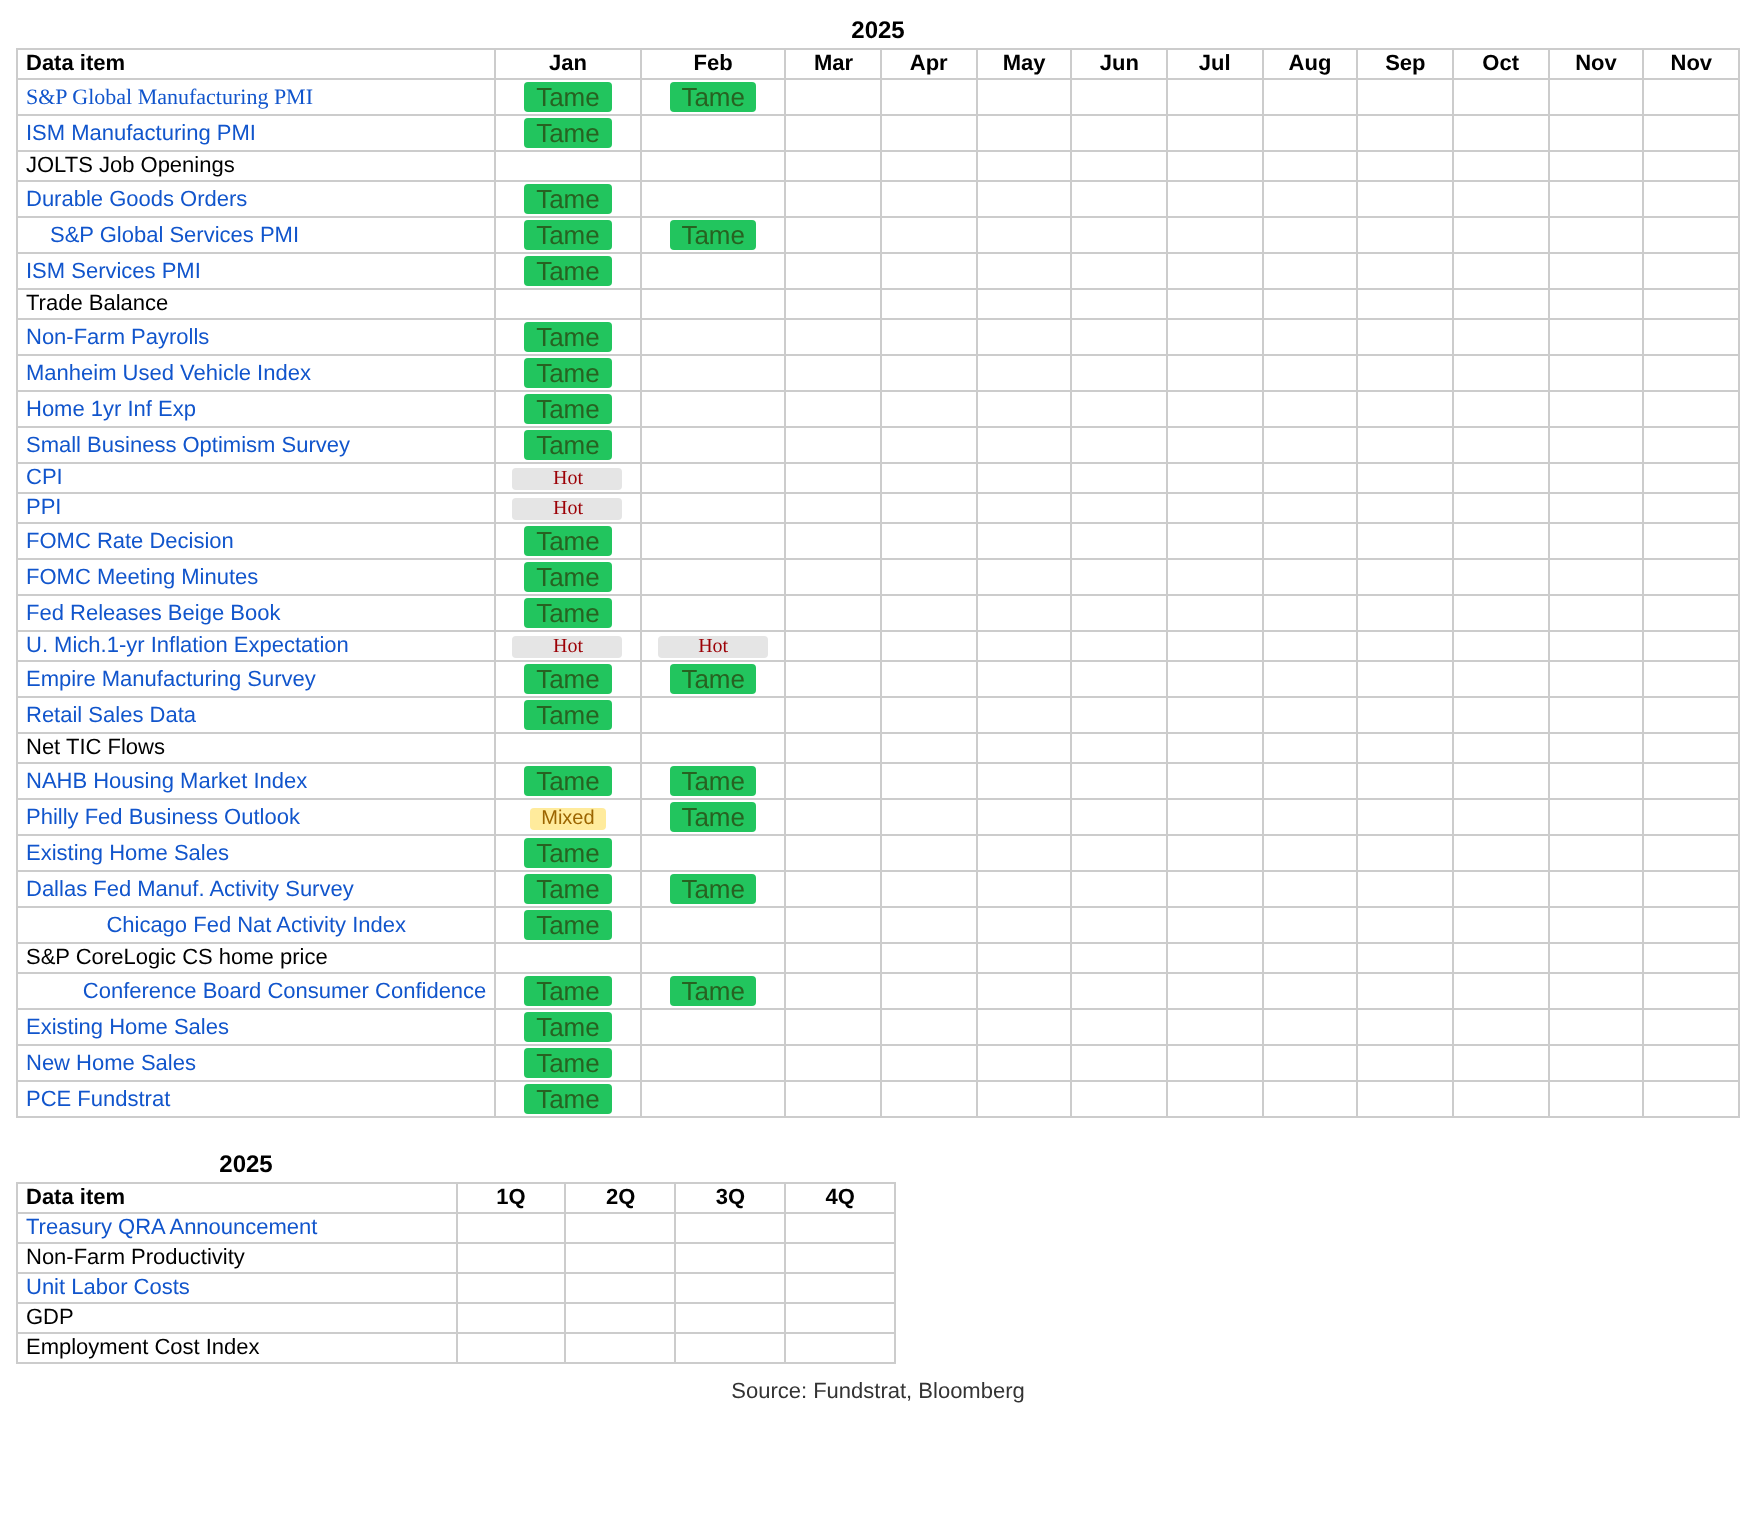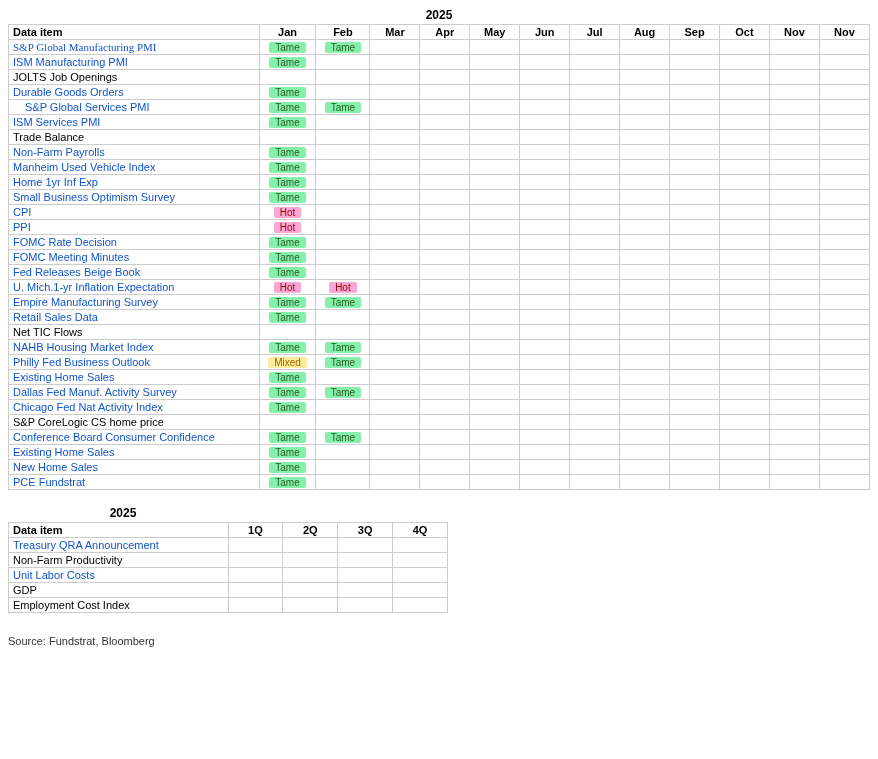--- a/index.html
+++ b/index.html
@@ -35,48 +35,50 @@
       text-align: left;
     }
     td.col-data {
       min-width: 160px;
     }
     td.month-col {
       text-align: center;
       min-width: 42px;
     }
     .badge-tame {
-      background: #86efac;
+      background: #22c55e;
       color: #276221;
       display: inline-block;
       padding: 0 6px;
       border-radius: 2px;
-      font-size: 10px;
+      font-size: 13px;
     }
     .badge-hot {
-      background: #f9a8d4;
+      background: #e5e5e5;
       color: #9c0006;
       display: inline-block;
-      padding: 0 6px;
+      padding: 0 20px;
       border-radius: 2px;
       font-size: 10px;
+      font-family: Liberation Serif, serif;
     }
     .badge-mixed {
       background: #ffeb9c;
       color: #9c6500;
       display: inline-block;
       padding: 0 6px;
       border-radius: 2px;
       font-size: 10px;
     }
     .section-gap { height: 16px; }
     .source-text {
-      margin-top: 22px;
+      margin-top: 8px;
       font-size: 11px;
       color: #333;
+      text-align: center;
     }
   </style>
 </head>
 <body>
 
 <div id="app">
     <div class="year-header">2025</div>
     <table>
       <thead>
         <tr>
@@ -450,21 +452,21 @@
           <td class="month-col"></td>
           <td class="month-col"></td>
           <td class="month-col"></td>
           <td class="month-col"></td>
           <td class="month-col"></td>
           <td class="month-col"></td>
           <td class="month-col"></td>
           <td class="month-col"></td>
         </tr>
         <tr>
-          <td class="col-data" style="color:#1155cc;">Chicago Fed Nat Activity Index</td>
+          <td class="col-data" style="color:#1155cc;text-align:center;">Chicago Fed Nat Activity Index</td>
           <td class="month-col"><span class="badge-tame">Tame</span></td>
           <td class="month-col"></td>
           <td class="month-col"></td>
           <td class="month-col"></td>
           <td class="month-col"></td>
           <td class="month-col"></td>
           <td class="month-col"></td>
           <td class="month-col"></td>
           <td class="month-col"></td>
           <td class="month-col"></td>
@@ -480,21 +482,21 @@
           <td class="month-col"></td>
           <td class="month-col"></td>
           <td class="month-col"></td>
           <td class="month-col"></td>
           <td class="month-col"></td>
           <td class="month-col"></td>
           <td class="month-col"></td>
           <td class="month-col"></td>
         </tr>
         <tr>
-          <td class="col-data" style="color:#1155cc;">Conference Board Consumer Confidence</td>
+          <td class="col-data" style="color:#1155cc;text-align:right;">Conference Board Consumer Confidence</td>
           <td class="month-col"><span class="badge-tame">Tame</span></td>
           <td class="month-col"><span class="badge-tame">Tame</span></td>
           <td class="month-col"></td>
           <td class="month-col"></td>
           <td class="month-col"></td>
           <td class="month-col"></td>
           <td class="month-col"></td>
           <td class="month-col"></td>
           <td class="month-col"></td>
           <td class="month-col"></td>

